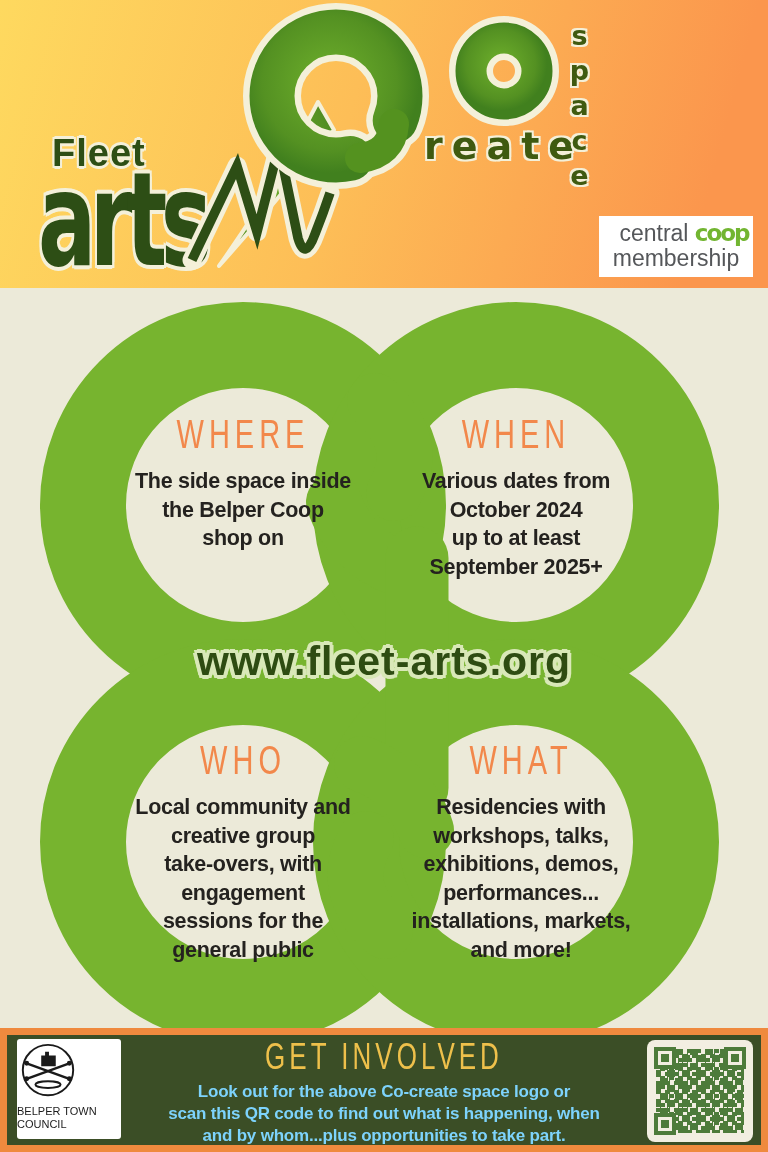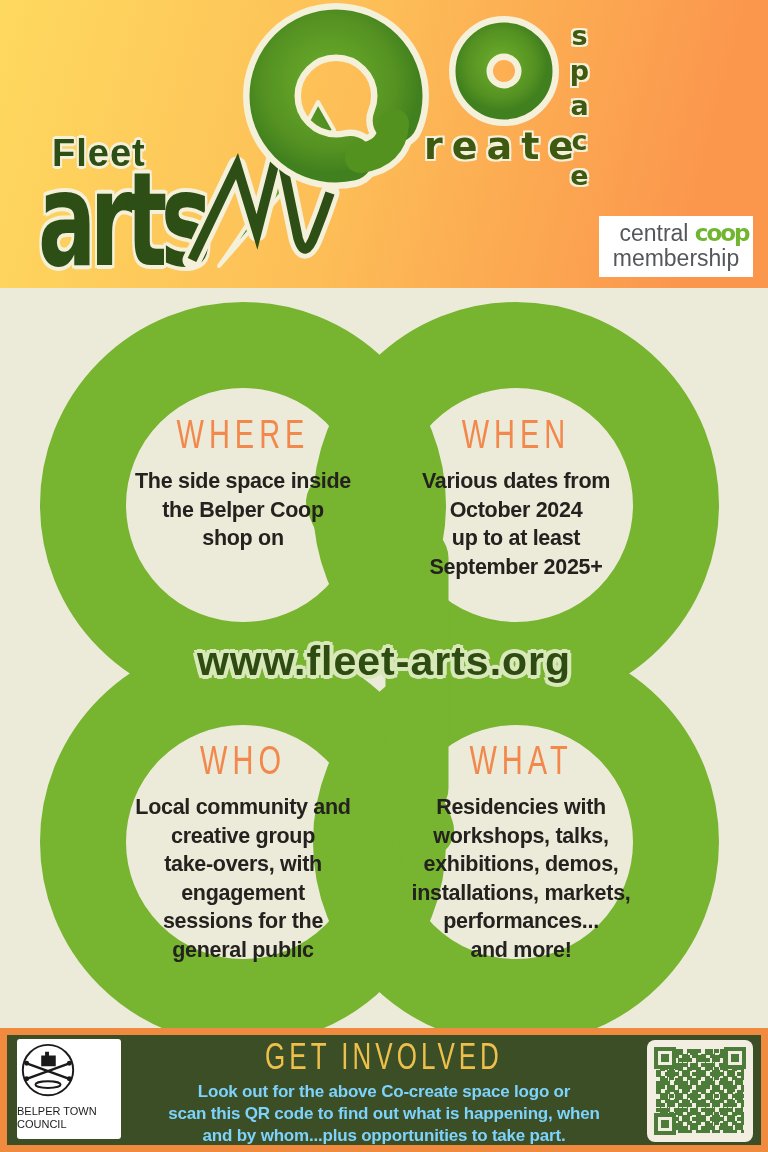--- a/index.html
+++ b/index.html
@@ -161,22 +161,22 @@
       <div class="ln">engagement</div>
       <div class="ln">sessions for the</div>
       <div class="ln">general public</div>
     </section>
 
     <section class="info info-what">
       <h2 class="sec-head"><span class="h-narrow">WHAT</span></h2>
       <div class="ln">Residencies with</div>
       <div class="ln">workshops, talks,</div>
       <div class="ln">exhibitions, demos,</div>
+      <div class="ln">performances...</div>
       <div class="ln">installations, markets,</div>
-      <div class="ln">performances...</div>
       <div class="ln">and more!</div>
     </section>
   </div>
 
   <div class="footer">
     <div class="council-box">
       <svg viewBox="0 0 64 64" width="62" height="62" style="margin-top:2px;">
         <circle cx="32" cy="30" r="26" fill="none" stroke="#1a1a1a" stroke-width="2"></circle>
         <path d="M 25 26 L 25 15 L 29 15 L 29 11 L 33 11 L 33 15 L 40 15 L 40 26 Z" fill="#1a1a1a"></path>
         <line x1="10" y1="23" x2="54" y2="39" stroke="#1a1a1a" stroke-width="2.5"></line>

